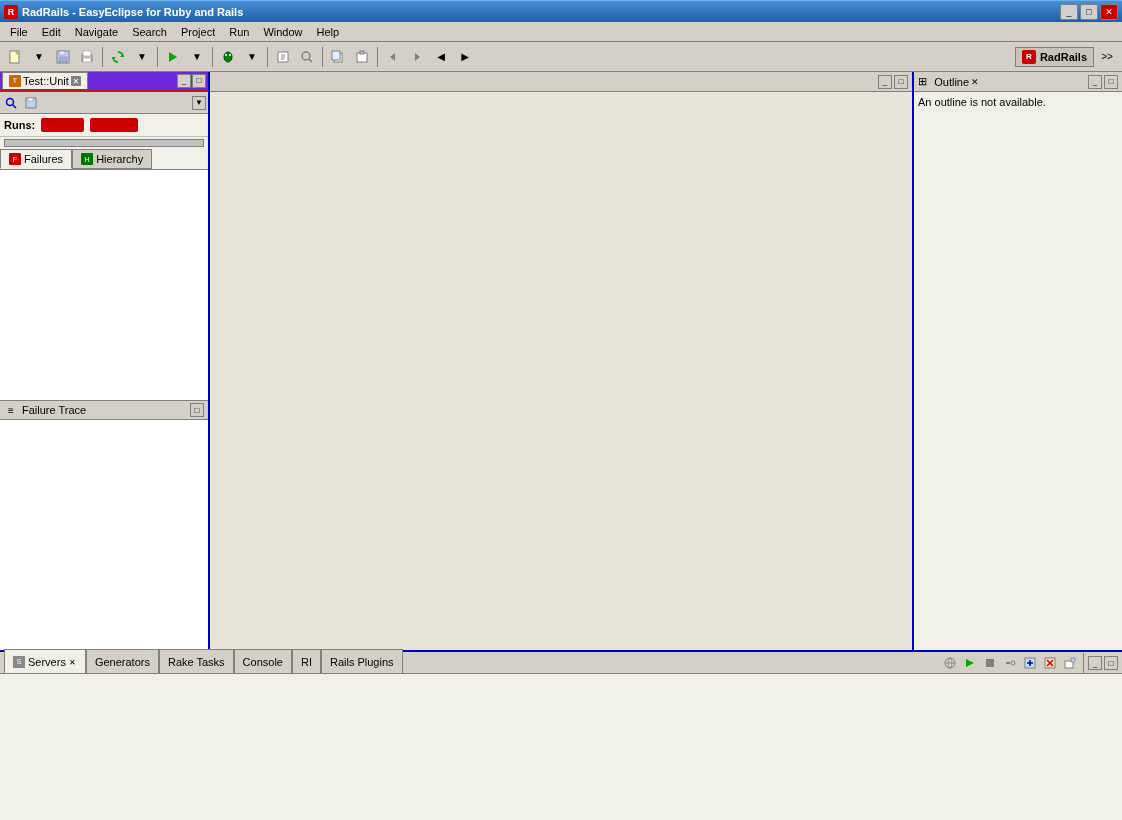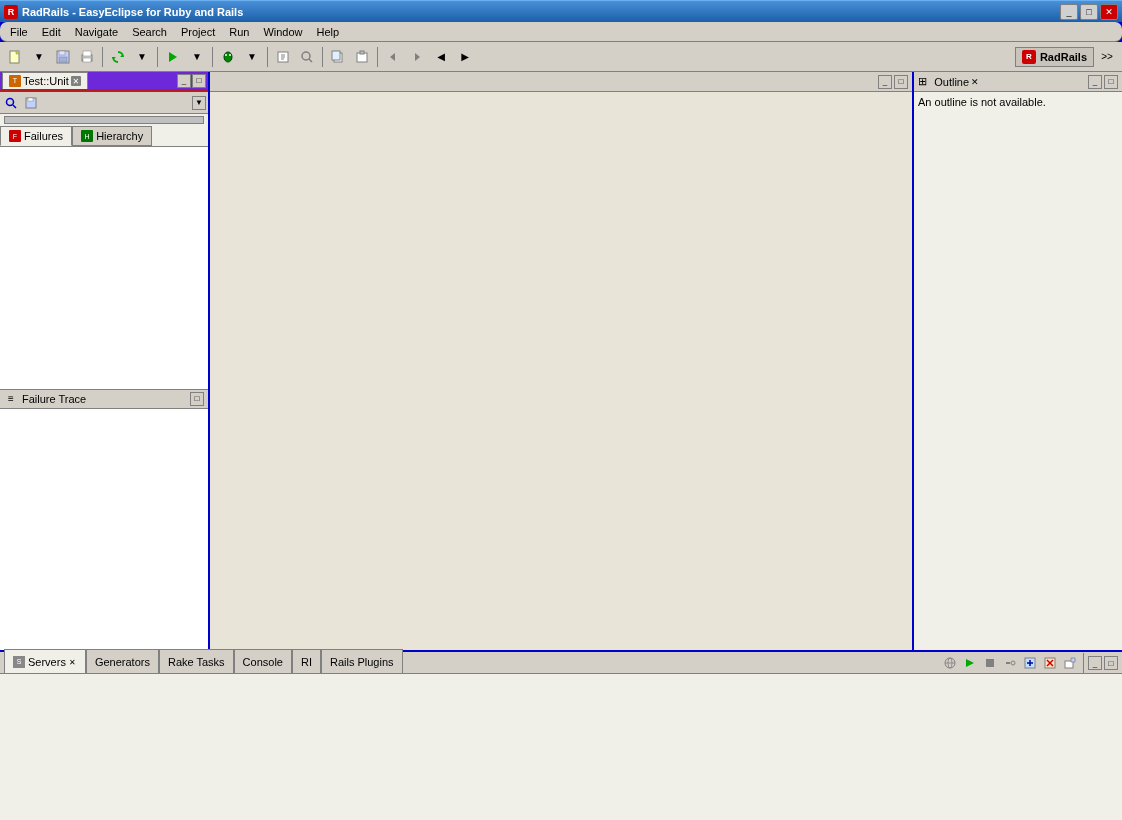--- a/index.html
+++ b/index.html
@@ -54,21 +54,20 @@
 
     
     #menu-bar {
       background: #d4d0c8;
       height: 20px;
       display: flex;
       align-items: center;
       padding: 0 4px;
       border-bottom: 1px solid #808080;
       gap: 2px;
-      border-radius: 7px;
     }
     .menu-item {
       padding: 2px 6px;
       font-size: 11px;
       color: #000;
       cursor: pointer;
     }
 
     
     #toolbar {
@@ -506,20 +505,29 @@
         </div>
         <div class="toolbar-btn" style="width:18px;height:18px;">
           <svg width="12" height="12" viewBox="0 0 12 12">
               <rect x="1" y="1" width="10" height="10" fill="#c0d0ff" stroke="#808080" stroke-width="1"></rect>
               <rect x="3" y="1" width="5" height="3" fill="white" stroke="#808080" stroke-width="0.5"></rect>
             </svg>
         </div>
         <div class="panel-ctrl-btn" style="width:14px;height:14px;margin-left:auto;">▼</div>
       </div>
 
+      <div id="test-stats">
+        <span class="stat-label">Runs:</span>
+        <span class="stat-label stat-error" style="background:#cc0000;padding:1px 3px;border-radius:2px;">
+          <span>Errors:</span>
+        </span>
+        <span class="stat-label stat-failure" style="background:#cc0000;padding:1px 3px;border-radius:2px;">
+          <span>Failures</span>
+        </span>
+      </div>
 
       <div id="progress-bar"></div>
 
       <div id="test-tabs">
         <div class="test-tab active">
           <span class="test-tab-icon">F</span>
           <span>Failures</span>
         </div>
         <div class="test-tab">
           <span class="test-tab-icon green">H</span>

